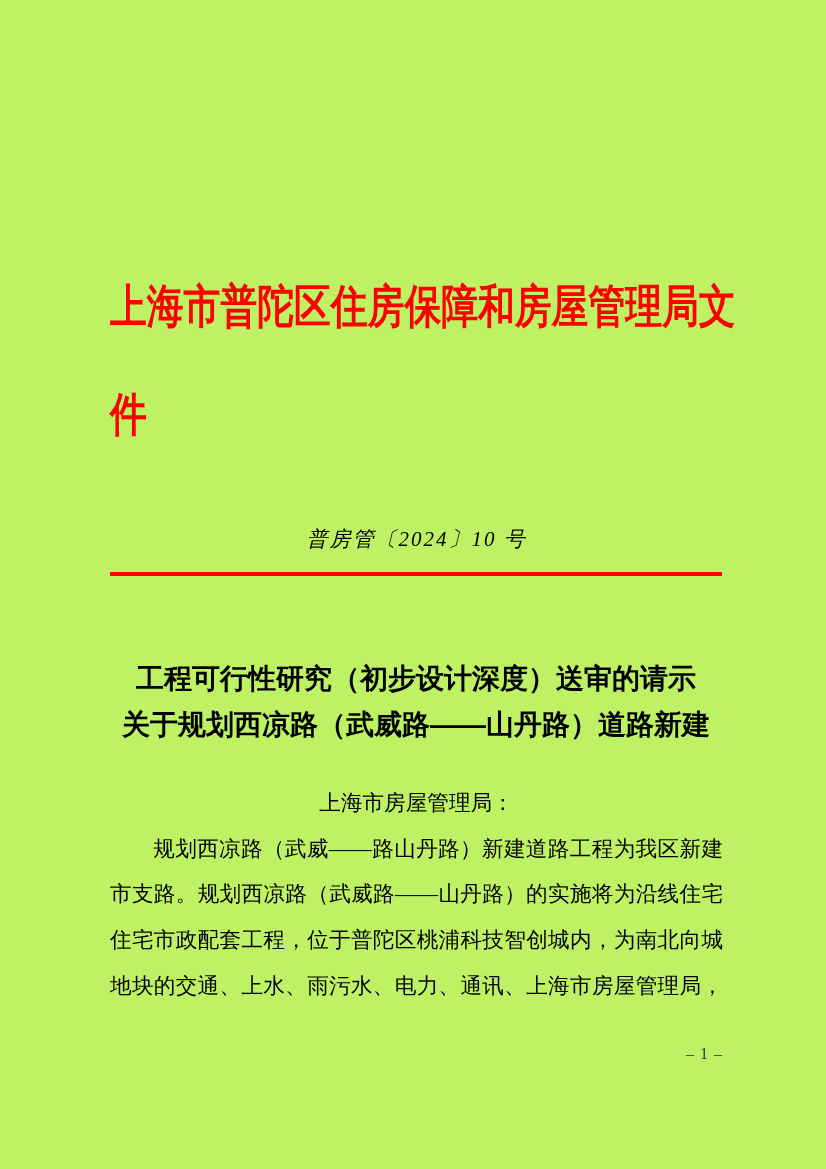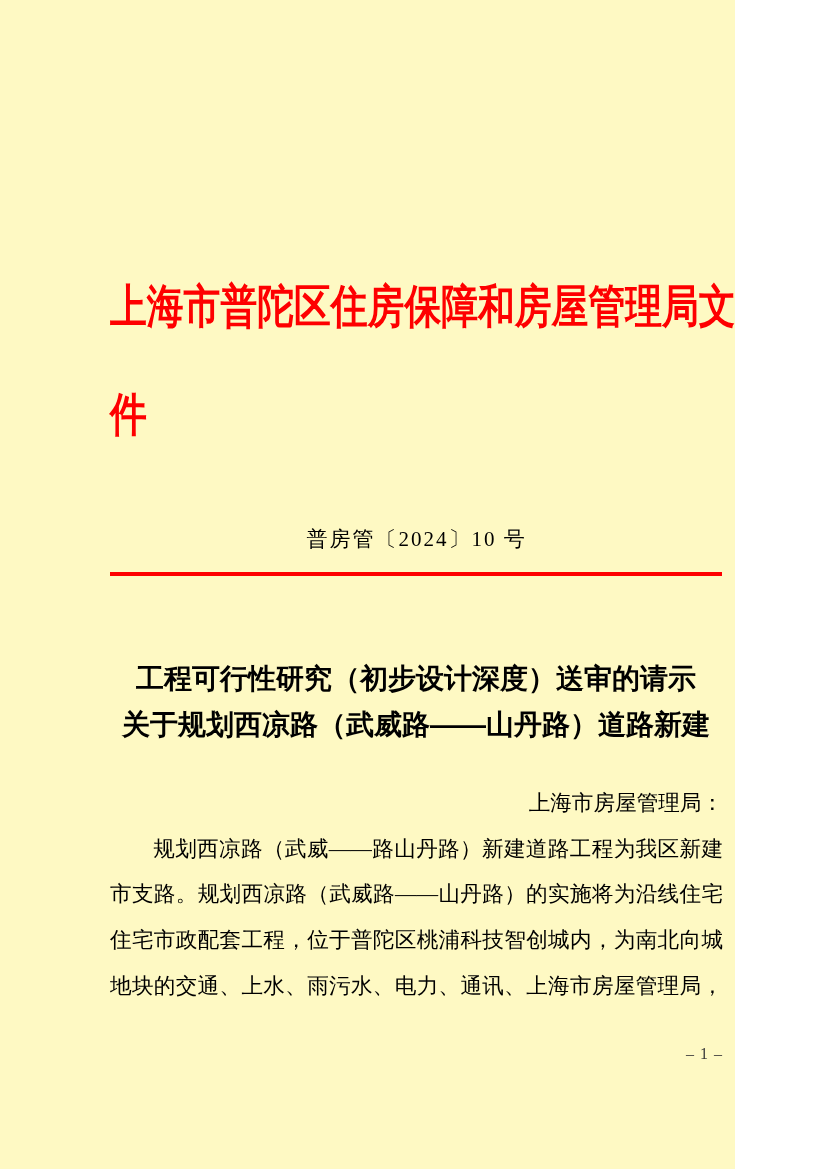--- a/index.html
+++ b/index.html
@@ -2,27 +2,26 @@
 <html><head>
 <meta charset="utf-8">
 <style>
   html, body {
     margin: 0;
     padding: 0;
     background: #ffffff;
   }
   .page {
     position: relative;
-    width: 712px;
+    width: 826px;
     height: 1169px;
-    background: #fef9c3;
+    background: #bef264;
     overflow: hidden;
     font-family: "Liberation Serif", serif;
     color: #000000;
-    padding-left: 23px;
   }
 
   
   .red-head {
     position: absolute;
     left: 110px;
     top: 252px;
     width: 792px;              
     transform: scaleX(0.8);
     transform-origin: 0 0;
@@ -38,20 +37,21 @@
   .doc-number {
     position: absolute;
     left: 110px;
     top: 524px;
     width: 613px;
     text-align: center;
     font-size: 21px;
     line-height: 30px;
     letter-spacing: 2px;
     color: #000000;
+    font-style: italic;
   }
 
   
   .red-line {
     position: absolute;
     left: 110px;
     top: 572px;
     width: 612px;
     height: 4px;
     background: #fe0000;
@@ -78,21 +78,21 @@
   .body-text {
     position: absolute;
     left: 110px;
     top: 784px;
     width: 613px;
     font-size: 21.6px;
     line-height: 38.7px;
     color: #000000;
   }
   .salutation {
-    text-align: right;
+    text-align: center;
   }
   .para-line {
     height: 38.7px;
     text-align: justify;
     text-align-last: justify;
     text-justify: inter-character;
     white-space: nowrap;
     margin-top: 7px;
   }
   .para-line.indent {

